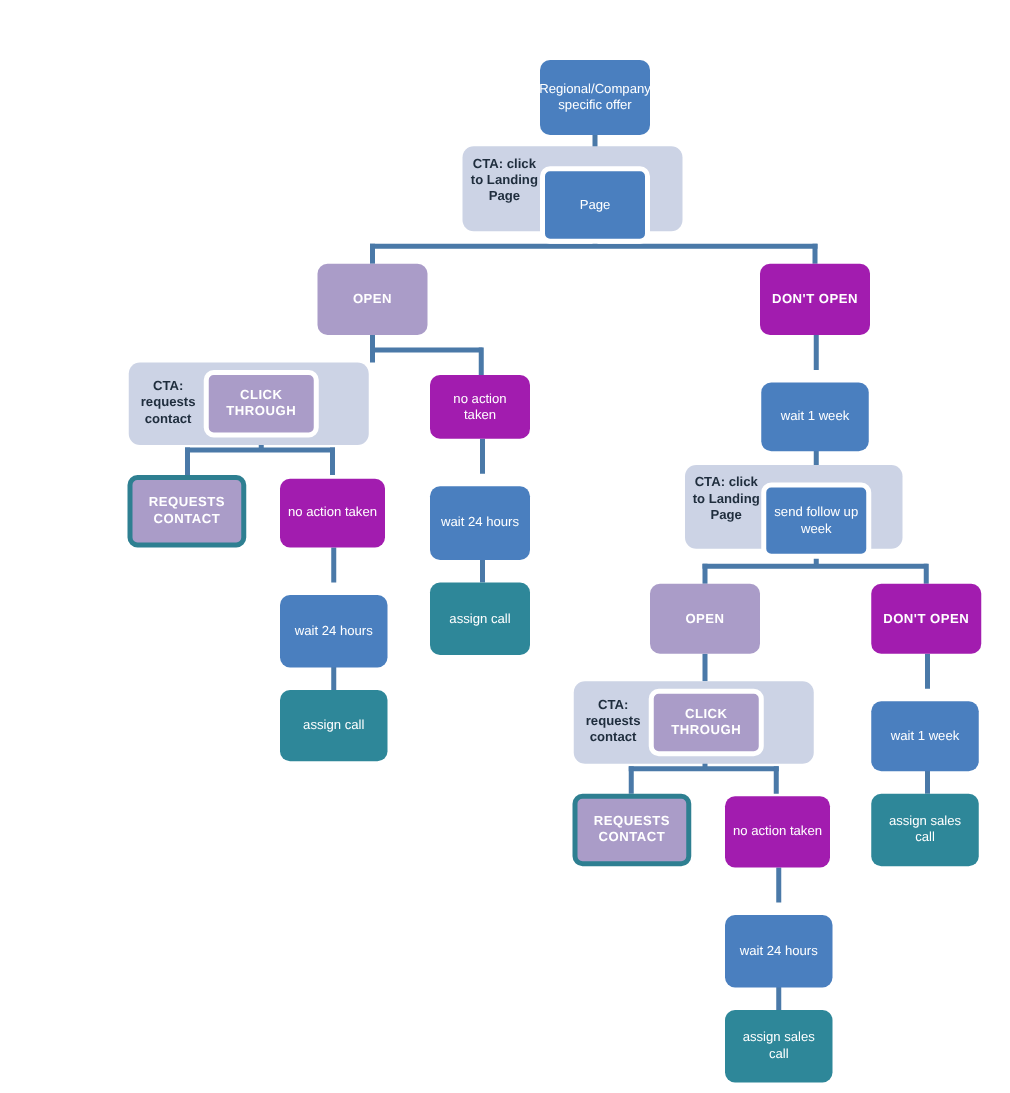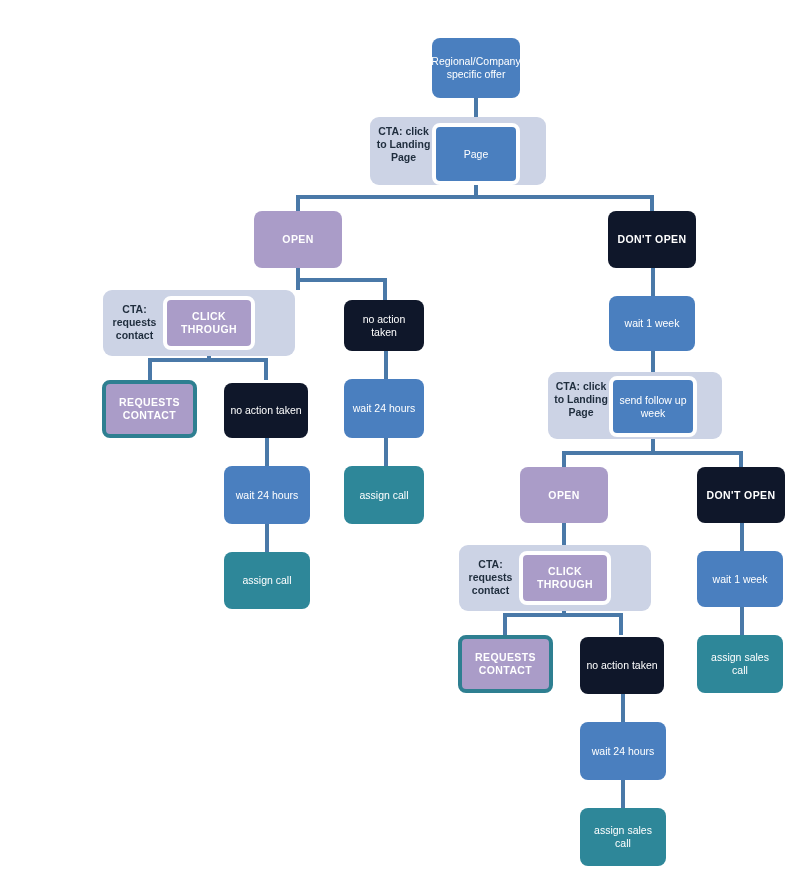--- a/index.html
+++ b/index.html
@@ -47,24 +47,24 @@
     display: flex;
     align-items: center;
     justify-content: center;
     text-align: center;
     color: #ffffff;
     font-size: 10.5px;
     line-height: 13px;
     padding: 2px 6px;
     box-sizing: border-box;
   }
-  .node.marketing { background: #4a7fbf; }
+  .node.marketing { background: #4a7fbf; margin-top: 10px; }
   .node.sales     { background: #2e8799; }
   .node.prospect  { background: #aa9cc8; }
-  .node.prospect-light { background: #0f172a; }
+  .node.prospect-light { background: #a21caf; }
 
   .node.caps { font-weight: bold; letter-spacing: .4px; }
 
   
   .node.ringed {
     border: 4px solid #ffffff;
   }
   
   .node.outlined {
     border: 4px solid #2e7f91;

